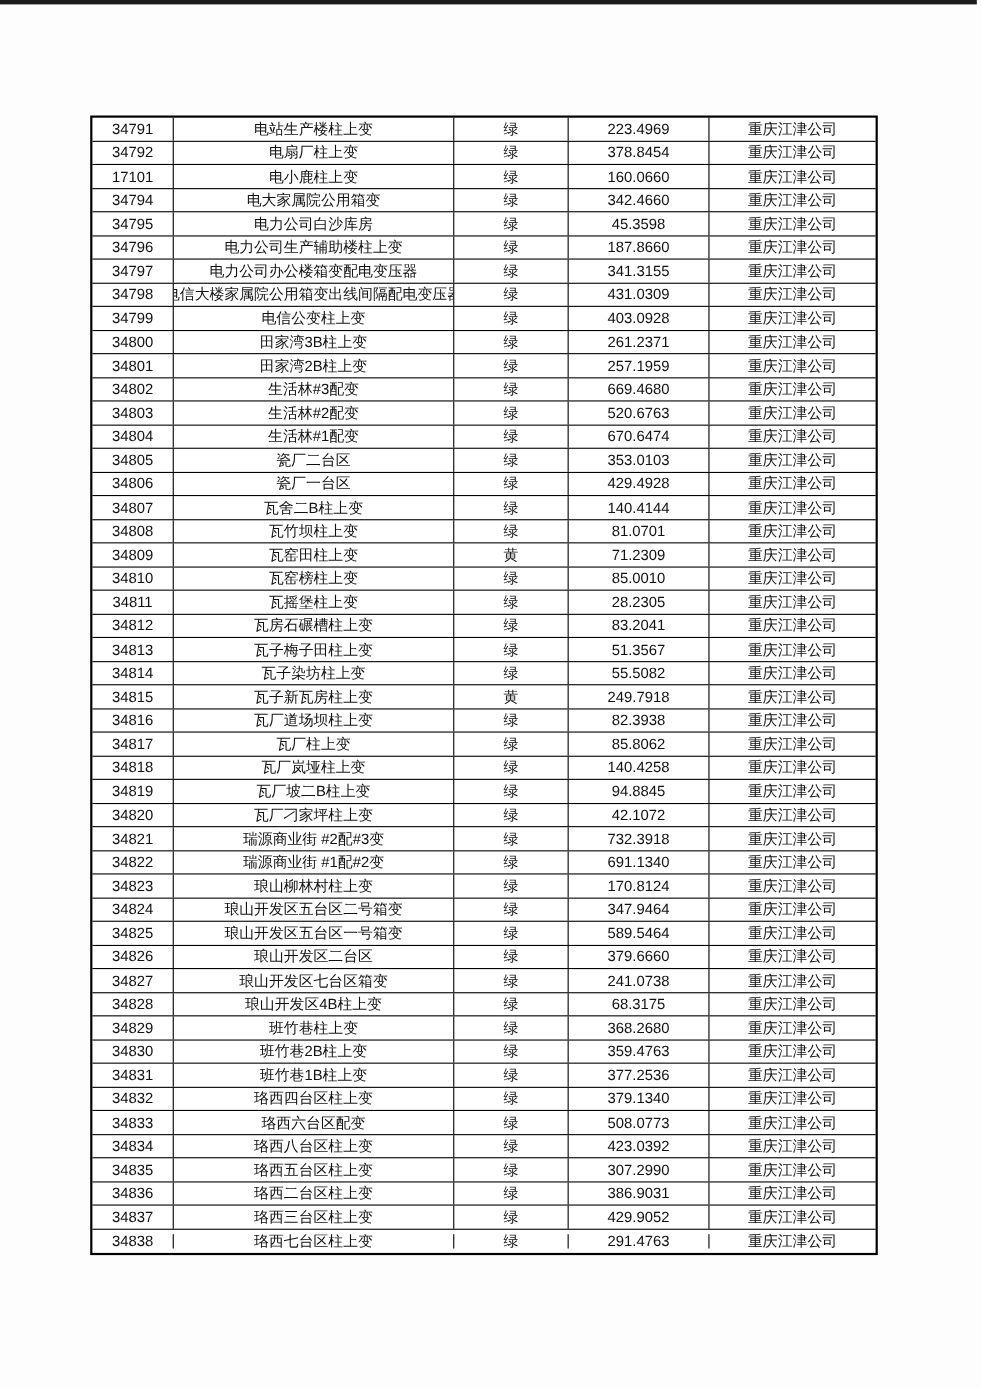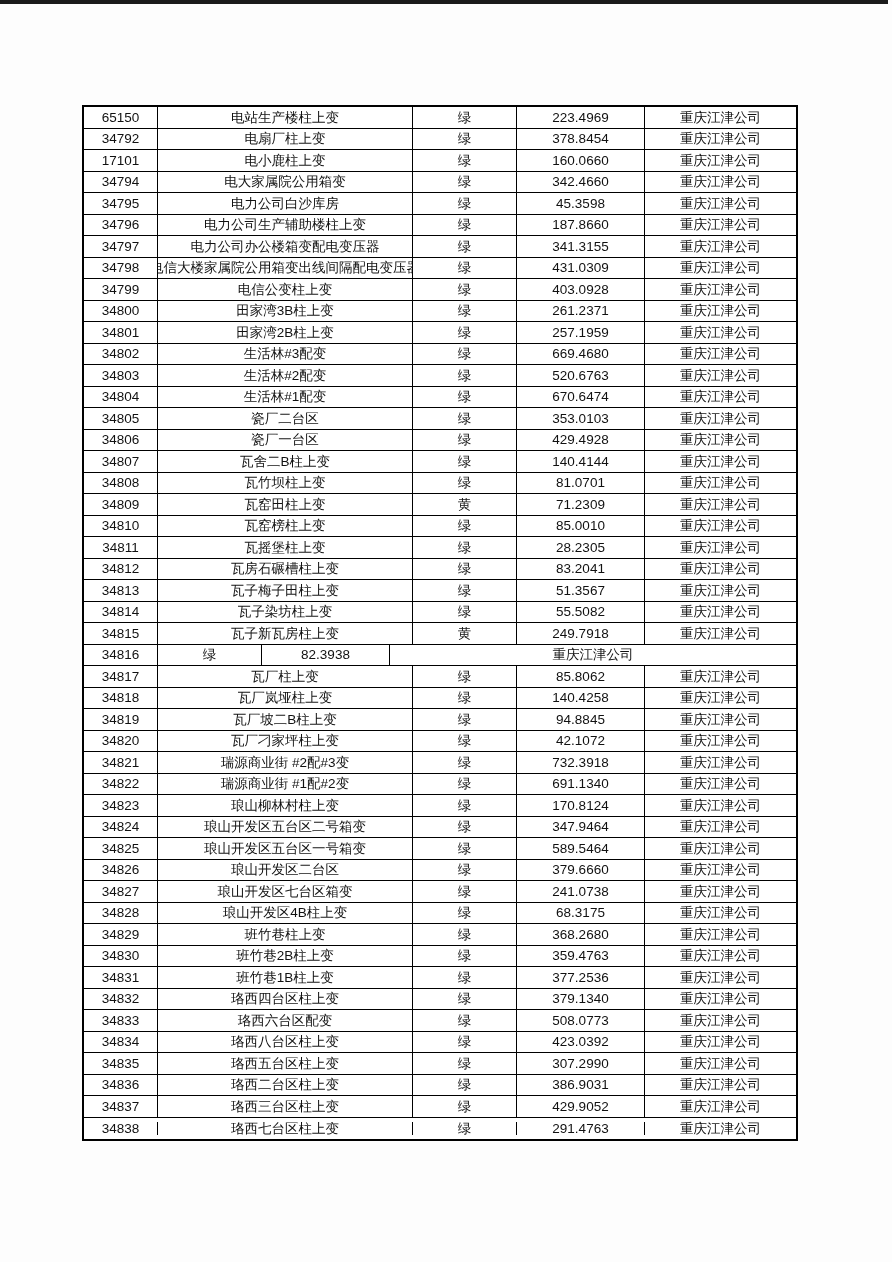--- a/index.html
+++ b/index.html
@@ -59,21 +59,21 @@
   .c-company { flex: 1; border-right: none; }
   .name-inner { display: inline-block; }
 </style>
 </head>
 <body style="background: rgb(253, 253, 253);">
 
 <div class="top-bar" style="background: rgb(27, 27, 27);"></div>
 
 <div class="data-table" id="table">
   <div class="row">
-    <div class="cell c-id">65150</div>
+    <div class="cell c-id">34791</div>
     <div class="cell c-name">
         <span class="name-inner">电站生产楼柱上变</span>
       </div>
     <div class="cell c-status">绿</div>
     <div class="cell c-value">223.4969</div>
     <div class="cell c-company">重庆江津公司</div>
   </div>
 
   <div class="row">
     <div class="cell c-id">34792</div>
@@ -310,20 +310,23 @@
     <div class="cell c-name">
         <span class="name-inner">瓦子新瓦房柱上变</span>
       </div>
     <div class="cell c-status">黄</div>
     <div class="cell c-value">249.7918</div>
     <div class="cell c-company">重庆江津公司</div>
   </div>
 
   <div class="row">
     <div class="cell c-id">34816</div>
+    <div class="cell c-name">
+        <span class="name-inner">瓦厂道场坝柱上变</span>
+      </div>
     <div class="cell c-status">绿</div>
     <div class="cell c-value">82.3938</div>
     <div class="cell c-company">重庆江津公司</div>
   </div>
 
   <div class="row">
     <div class="cell c-id">34817</div>
     <div class="cell c-name">
         <span class="name-inner">瓦厂柱上变</span>
       </div>

